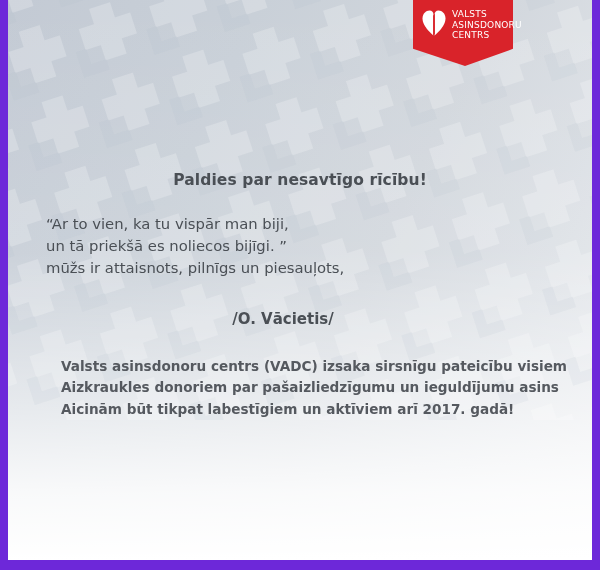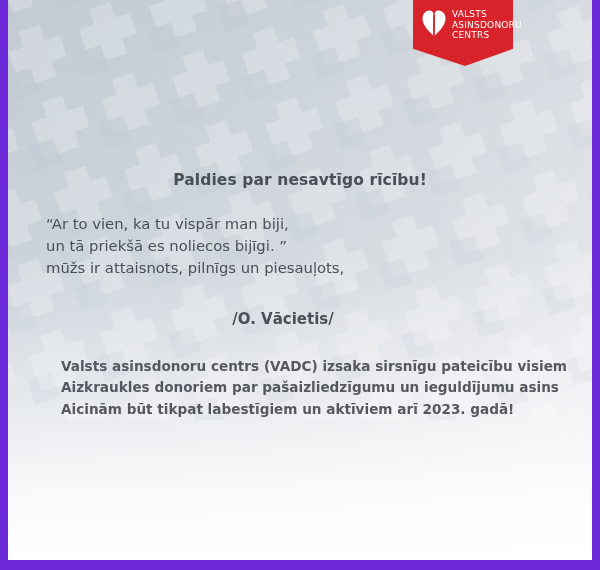--- a/index.html
+++ b/index.html
@@ -184,21 +184,21 @@
         <span class="qline">un tā priekšā es noliecos bijīgi. ”</span>
         <span class="qline">mūžs ir attaisnots, pilnīgs un piesauļots,</span>
       </div>
 
       <div id="attribution">/O. Vācietis/</div>
 
       <div id="body-text">
         <span class="bline">Valsts asinsdonoru centrs (VADC) izsaka sirsnīgu pateicību visiem</span>
         <span class="bline">Aizkraukles donoriem par pašaizliedzīgumu un ieguldījumu asins</span>
 
-        <span class="bline">Aicinām būt tikpat labestīgiem un aktīviem arī 2023. gadā!</span>
+        <span class="bline">Aicinām būt tikpat labestīgiem un aktīviem arī 2017. gadā!</span>
 
         <span class="para-gap"></span>
 
       </div>
 
     </div>
   </div>
 </div>
 
 </body></html>

